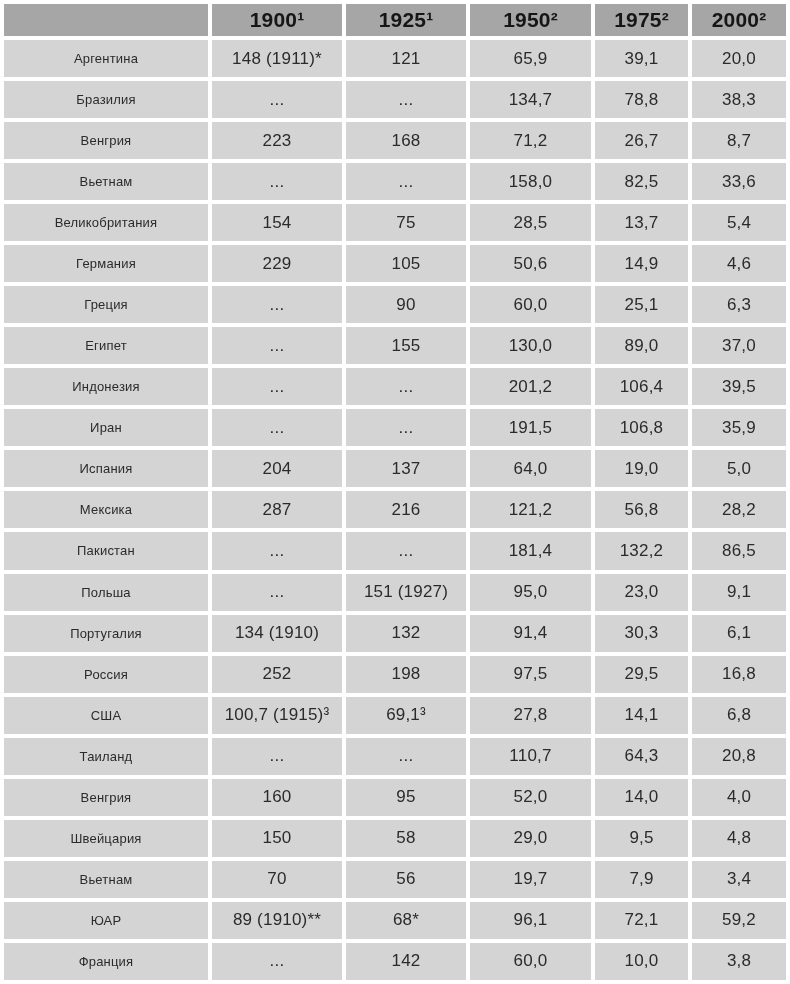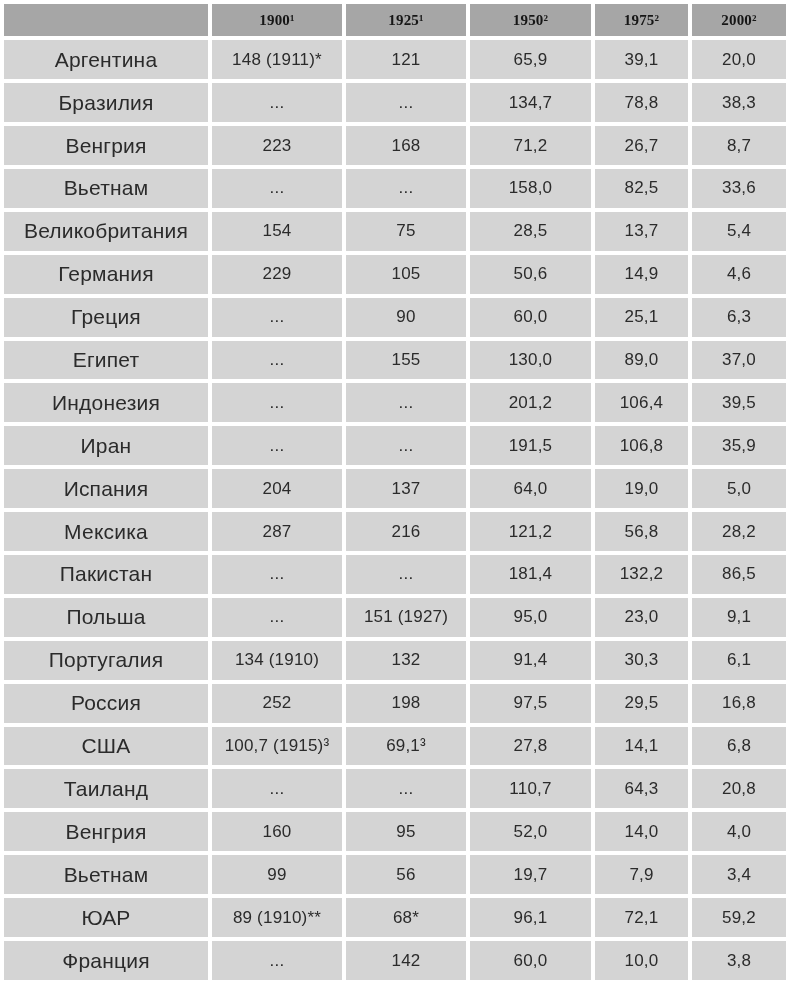--- a/index.html
+++ b/index.html
@@ -39,25 +39,24 @@
     color:var(--text);
     font-weight:400;
     white-space:nowrap;
     overflow:hidden;
     letter-spacing:0.2px;
   }
   thead th{
     background:var(--header-bg);
     color:var(--header-text);
     font-weight:700;
-    font-size:15px;
-    font-family:Liberation Serif, serif;
+    font-size:21px;
   }
   td.country{
-    font-size:21px;
+    font-size:13px;
   }
 </style>
 </head>
 <body>
 
 <table class="data-table">
   <colgroup>
     <col class="c0">
       <col class="c1">
       <col class="c2">
@@ -222,22 +221,30 @@
       </tr>
       <tr>
         <td class="country">Венгрия</td>
         <td>160</td>
         <td>95</td>
         <td>52,0</td>
         <td>14,0</td>
         <td>4,0</td>
       </tr>
       <tr>
+        <td class="country">Швейцария</td>
+        <td>150</td>
+        <td>58</td>
+        <td>29,0</td>
+        <td>9,5</td>
+        <td>4,8</td>
+      </tr>
+      <tr>
         <td class="country">Вьетнам</td>
-        <td>99</td>
+        <td>70</td>
         <td>56</td>
         <td>19,7</td>
         <td>7,9</td>
         <td>3,4</td>
       </tr>
       <tr>
         <td class="country">ЮАР</td>
         <td>89 (1910)**</td>
         <td>68*</td>
         <td>96,1</td>

